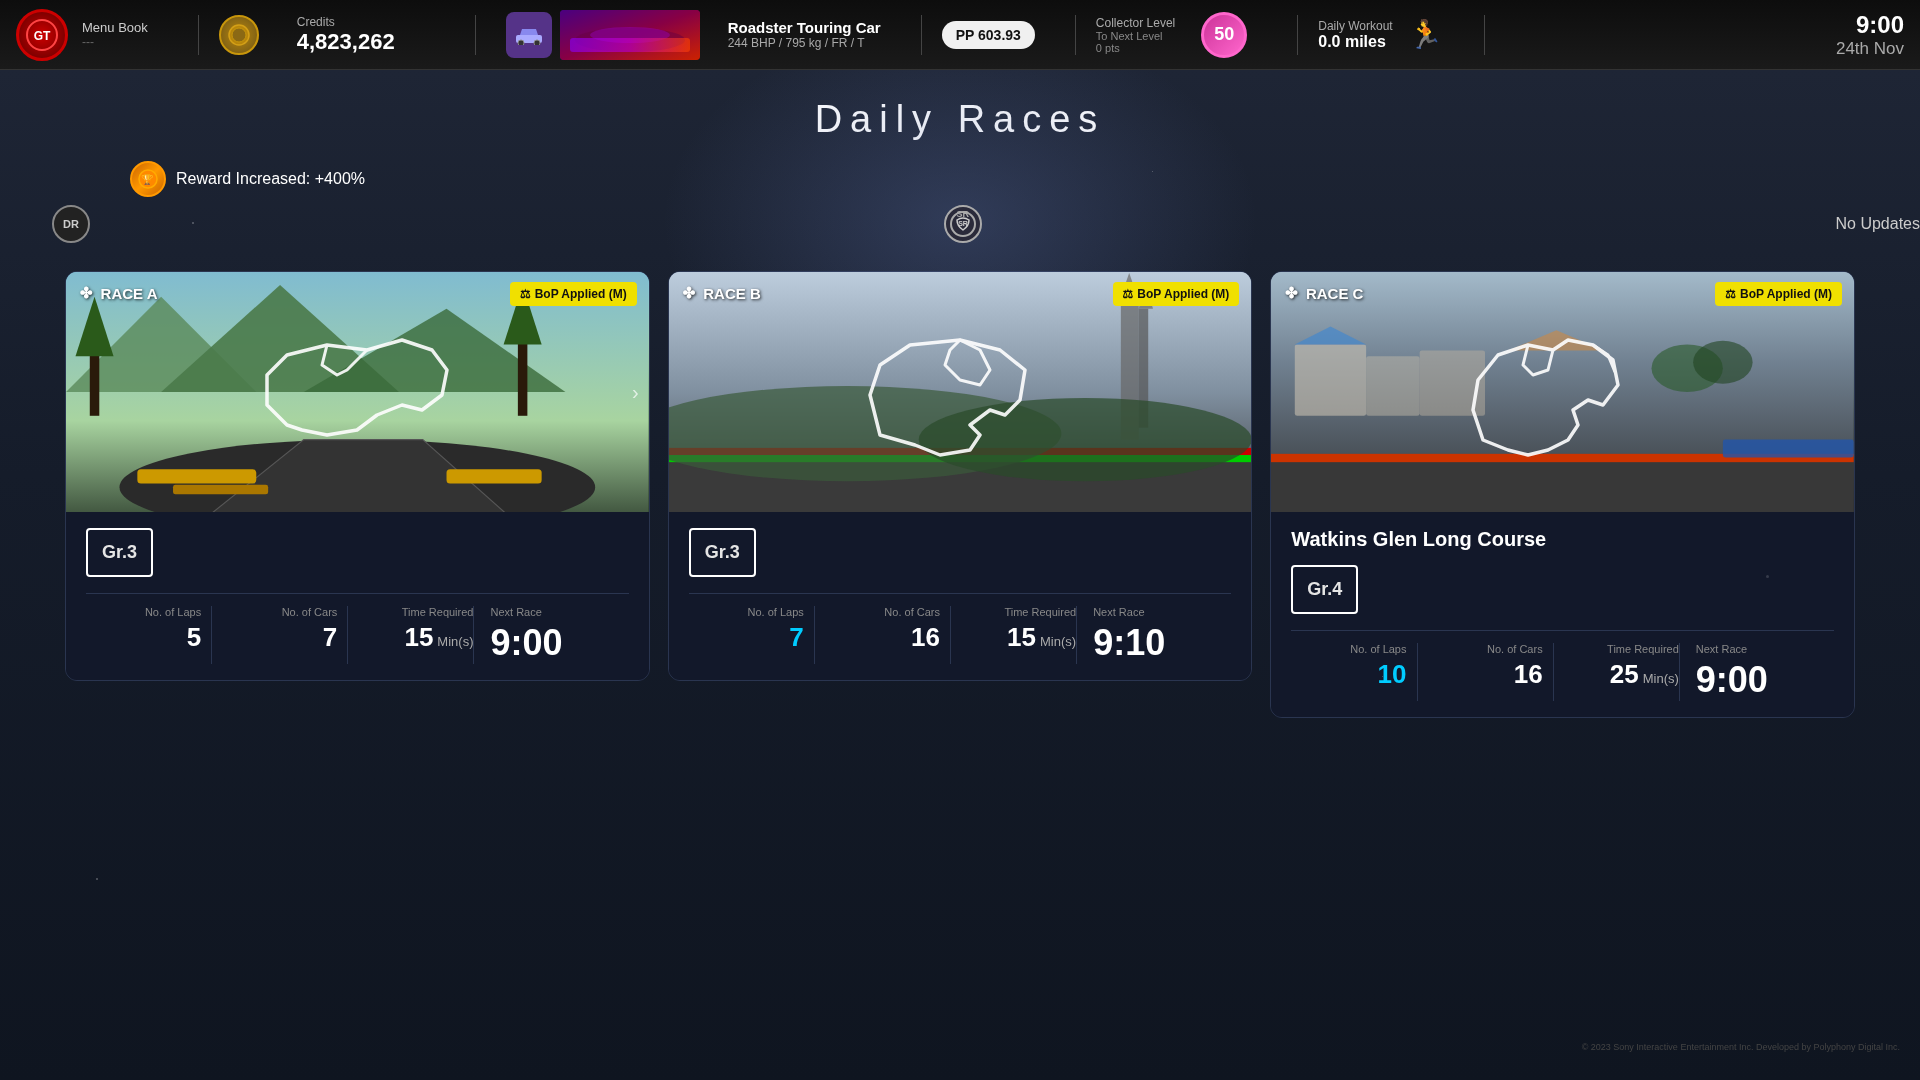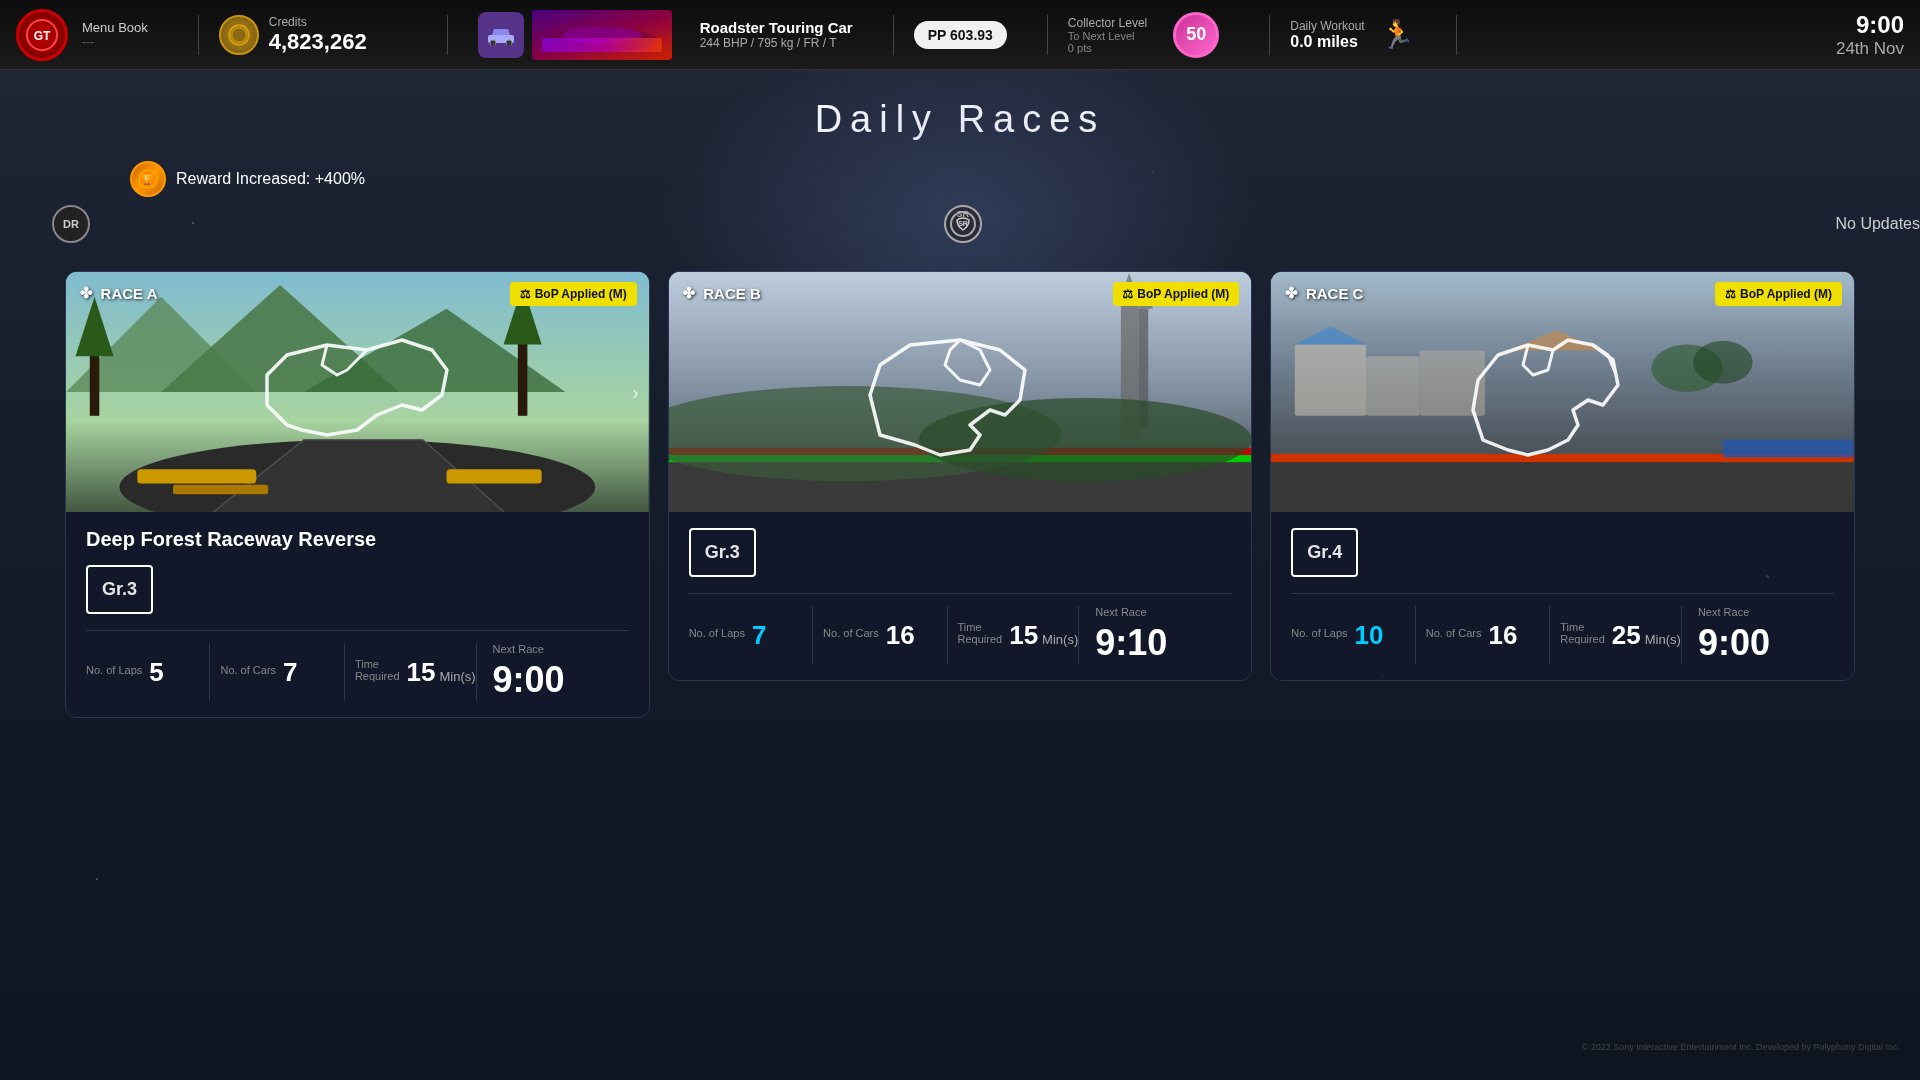--- a/index.html
+++ b/index.html
@@ -461,24 +461,23 @@
 
     .race-stats-row {
       display: flex;
       border-top: 1px solid #2a3550;
       padding-top: 12px;
       gap: 0;
     }
 
     .stat-group {
       display: flex;
-      flex-direction: row;
-      align-items: center;
+      flex-direction: column;
+      align-items: flex-end;
       flex: 1;
-      gap: 7px;
     }
 
     .stat-label {
       font-size: 11px;
       color: #888;
       margin-bottom: 4px;
     }
 
     .stat-value {
       font-size: 26px;
@@ -558,21 +557,21 @@
     </svg>
   </div>
 
   <div class="topbar-menubook">
     <span class="label">Menu Book</span>
     <span class="sublabel">---</span>
   </div>
 
   <div class="topbar-divider"></div>
 
-  <div style="display:flex;align-items:center;margin-right:30px;">
+  <div style="display:flex;align-items:center;margin-right:30px;gap:28px;">
     <div class="topbar-credits-icon">
       <svg width="24" height="24" viewBox="0 0 24 24">
         <circle cx="12" cy="12" r="10" fill="#b8860b" stroke="#d4a017" stroke-width="1.5"></circle>
         <circle cx="12" cy="12" r="7" fill="#8b6914" stroke="#c8960b" stroke-width="1"></circle>
       </svg>
     </div>
     <div class="topbar-credits">
       <span class="label">Credits</span>
       <span class="value">4,823,262</span>
     </div>
@@ -726,21 +725,20 @@
         </div>
 
         <div class="bop-badge">
           <span>⚖</span>
           <span>BoP Applied (M)</span>
         </div>
 
         <div class="next-arrow">›</div>
       </div>
       <div class="race-card-info">
-        <div class="track-name">Deep Forest Raceway Reverse</div>
         <div class="gr-badge">Gr.3</div>
         <div class="race-stats-row">
           <div class="stat-group">
             <span class="stat-label">No. of Laps</span>
             <span class="stat-value">5</span>
           </div>
           <div class="stat-divider"></div>
           <div class="stat-group">
             <span class="stat-label">No. of Cars</span>
             <span class="stat-value">7</span>
@@ -876,20 +874,21 @@
           <span>✤</span>
           <span>RACE C</span>
         </div>
 
         <div class="bop-badge">
           <span>⚖</span>
           <span>BoP Applied (M)</span>
         </div>
       </div>
       <div class="race-card-info">
+        <div class="track-name">Watkins Glen Long Course</div>
         <div class="gr-badge">Gr.4</div>
         <div class="race-stats-row">
           <div class="stat-group">
             <span class="stat-label">No. of Laps</span>
             <span class="stat-value cyan">10</span>
           </div>
           <div class="stat-divider"></div>
           <div class="stat-group">
             <span class="stat-label">No. of Cars</span>
             <span class="stat-value">16</span>

